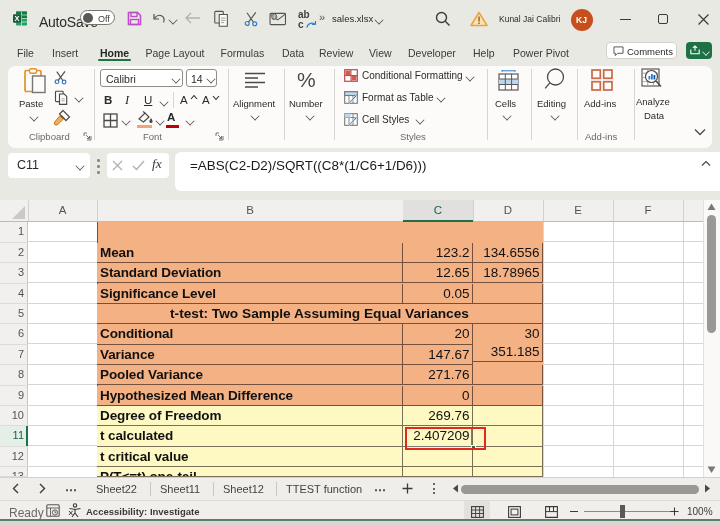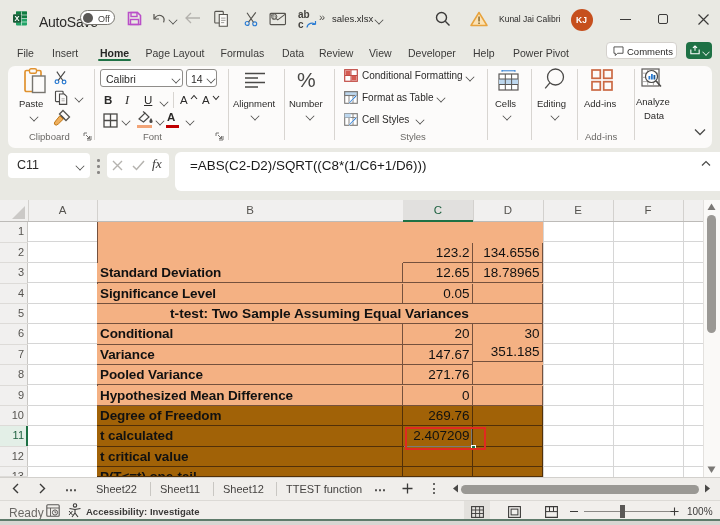--- a/index.html
+++ b/index.html
@@ -9,21 +9,21 @@
 svg{position:absolute;overflow:visible}
 .chev{position:absolute;width:7px;height:7px;border-right:1.2px solid #4a4a48;border-bottom:1.2px solid #4a4a48;transform:rotate(45deg) scale(0.8)}
 .sep{position:absolute;width:1px;background:#D8D5D1}
 .glabel{position:absolute;font-size:9.5px;color:#6a6865;white-space:nowrap}
 .tabt{top:46.5px;font-size:10.5px}
 .biglabel{position:absolute;font-size:9.5px;color:#2b2a29;white-space:nowrap}
 .cf-txt{font-size:10px;color:#2b2a29}
 
 .cell{position:absolute;box-sizing:border-box;border-right:1px solid rgba(25,12,10,0.58);border-bottom:1px solid rgba(25,12,10,0.58);font-size:13px;color:#111;overflow:hidden}
 .peach{background:#F4B183}
-.pink{background:#a16207}
+.pink{background:#fef9c3}
 .lbl{font-weight:bold;padding-left:3px;line-height:19.5px;font-size:13.5px;letter-spacing:-0.1px}
 .num{text-align:right;padding-right:2.5px;line-height:19.5px;font-size:13.5px}
 .hdrtxt{position:absolute;font-size:11.5px;color:#55534f;text-align:center}
 </style>
 </head>
 <body>
 <div class="app">
 
 <div class="abs" id="titlebar" style="left:0;top:0;width:720px;height:40px;background:#E9E9E3"></div>
 
@@ -359,20 +359,21 @@
 <div class="txt" style="left:0;top:429.3px;width:24px;text-align:right;font-size:11px;color:#1E6140">11</div>
 <div class="abs" style="left:0;top:445.7px;width:28px;height:1px;background:#DDDBD8"></div>
 <div class="txt" style="left:0;top:449.7px;width:24px;text-align:right;font-size:11px;color:#55534f">12</div>
 <div class="abs" style="left:0;top:466.1px;width:28px;height:1px;background:#DDDBD8"></div>
 <div class="txt" style="left:0;top:470.1px;width:24px;text-align:right;font-size:11px;color:#55534f">13</div>
 <div class="abs" style="left:0;top:476.0px;width:28px;height:1px;background:#DDDBD8"></div>
 
 <div class="abs" style="left:97px;top:222.3px;width:446px;height:183.6px;background:#F4B183"></div>
 <div class="abs" style="left:97px;top:405.9px;width:446px;height:71.1px;background:#FF99FF"></div>
 <div class="abs" style="left:96.5px;top:222.3px;width:1px;height:254.7px;background:rgba(25,12,10,0.58)"></div>
+<div class="cell peach lbl" style="left:97px;top:242.7px;width:306px;height:20.4px">Mean</div>
 <div class="cell peach num" style="left:403px;top:242.7px;width:70px;height:20.4px">123.2</div>
 <div class="cell peach num" style="left:473px;top:242.7px;width:70px;height:20.4px">134.6556</div>
 <div class="cell peach lbl" style="left:97px;top:263.1px;width:306px;height:20.4px">Standard Deviation</div>
 <div class="cell peach num" style="left:403px;top:263.1px;width:70px;height:20.4px">12.65</div>
 <div class="cell peach num" style="left:473px;top:263.1px;width:70px;height:20.4px">18.78965</div>
 <div class="cell peach lbl" style="left:97px;top:283.5px;width:306px;height:20.4px">Significance Level</div>
 <div class="cell peach num" style="left:403px;top:283.5px;width:70px;height:20.4px">0.05</div>
 <div class="cell peach num" style="left:473px;top:283.5px;width:70px;height:20.4px"></div>
 <div class="cell peach" style="left:97px;top:303.9px;width:446px;height:20.4px;font-weight:bold;text-align:center;line-height:19.5px;font-size:13.7px">t-test: Two Sample Assuming Equal Variances</div>
 <div class="cell peach lbl" style="left:97px;top:324.3px;width:306px;height:20.4px">Conditional</div>

